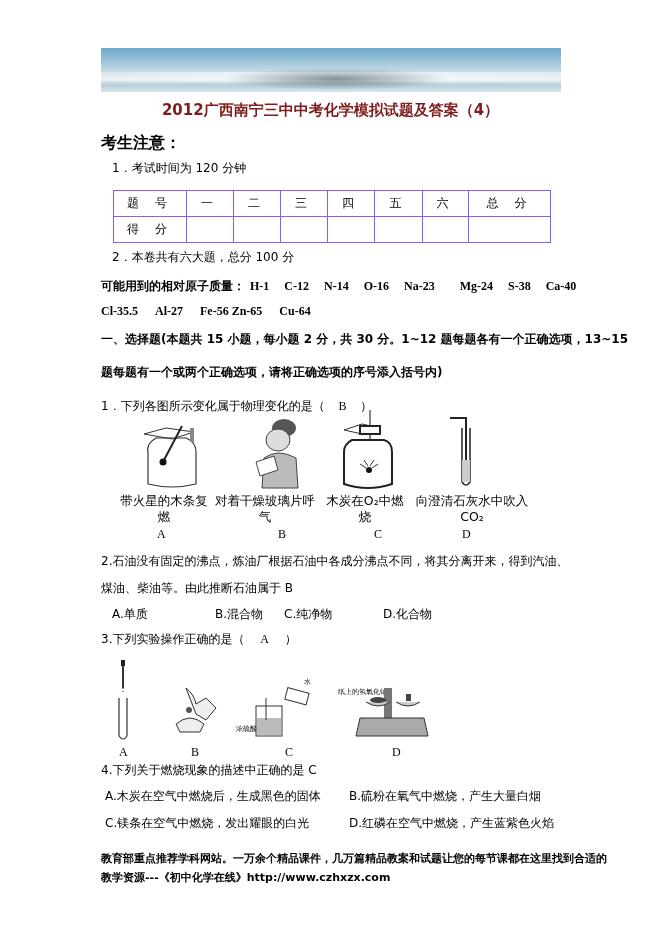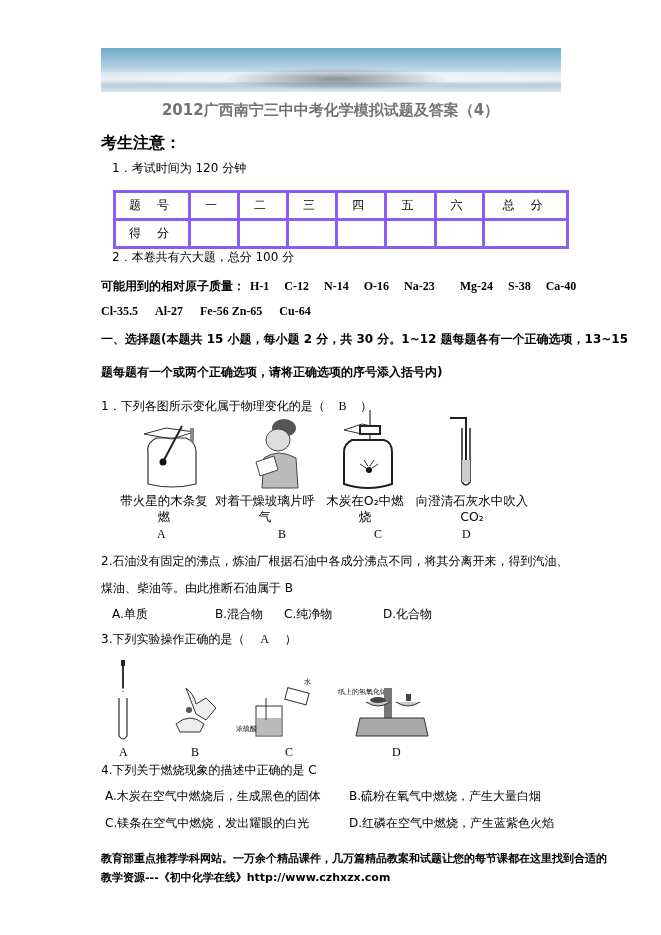--- a/index.html
+++ b/index.html
@@ -4,26 +4,26 @@
 <style>
   html,body{margin:0;padding:0;background:#fff;}
   body{width:661px;height:935px;position:relative;overflow:hidden;font-family:"DejaVu Sans",sans-serif;color:#000;}
   .abs{position:absolute;white-space:nowrap;}
   .banner{position:absolute;left:101px;top:48px;width:460px;height:44px;overflow:hidden;
     background:linear-gradient(180deg,#6fa9c9 0%,#9cc4da 30%,#c9dde8 55%,#e6eef2 70%,#b8cfdb 85%,#d9e6ec 100%);}
   .banner .mist{position:absolute;left:0;top:24px;width:460px;height:10px;background:linear-gradient(90deg,rgba(255,255,255,0.2),rgba(255,255,255,0.8),rgba(255,255,255,0.3));}
   .banner .shadow{position:absolute;left:120px;top:20px;width:230px;height:22px;border-radius:50%;background:radial-gradient(ellipse at center,rgba(40,60,70,0.55),rgba(40,60,70,0) 70%);}
   .banner .t1{position:absolute;left:80px;top:2px;font-family:"DejaVu Serif",serif;font-size:19px;font-weight:bold;font-style:italic;color:#d8140f;letter-spacing:2px;text-shadow:1px 1px 0 #fff;}
   .banner .t2{position:absolute;left:146px;top:24px;font-family:"Liberation Sans",sans-serif;font-size:15px;color:#e0281a;}
-  .title{left:0;width:661px;top:101px;text-align:center;font-size:15px;font-weight:bold;color:#737373;}
+  .title{left:0;width:661px;top:101px;text-align:center;font-size:15px;font-weight:bold;color:#7f1d1d;}
   .bold{font-weight:bold;}
   .s13{font-size:16px;}
   .s12{font-size:12px;}
   table.score{position:absolute;left:113px;top:190px;border-collapse:collapse;font-size:12px;}
-  table.score td{border:3px solid #8b5cf6;height:25px;text-align:center;padding:0;letter-spacing:6px;}
+  table.score td{border:1px solid #8b5cf6;height:25px;text-align:center;padding:0;letter-spacing:6px;}
   .fig{position:absolute;}
   .lbl{position:absolute;font-family:"Liberation Serif",serif;font-size:12px;}
   .cap{position:absolute;font-size:12.5px;text-align:center;line-height:16px;}
   .footer{font-size:11px;font-weight:bold;}
 </style>
 </head>
 <body>
 
 <div class="banner">
   <div class="mist"></div>

